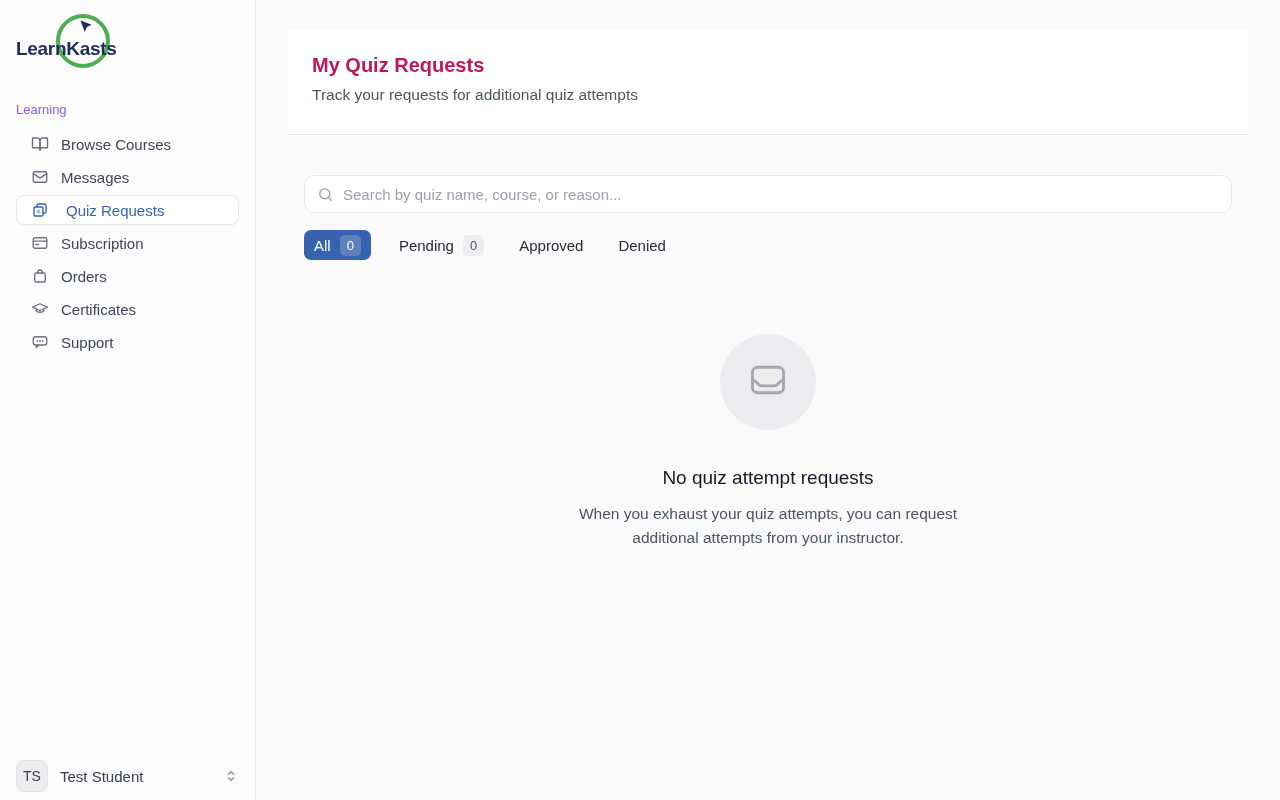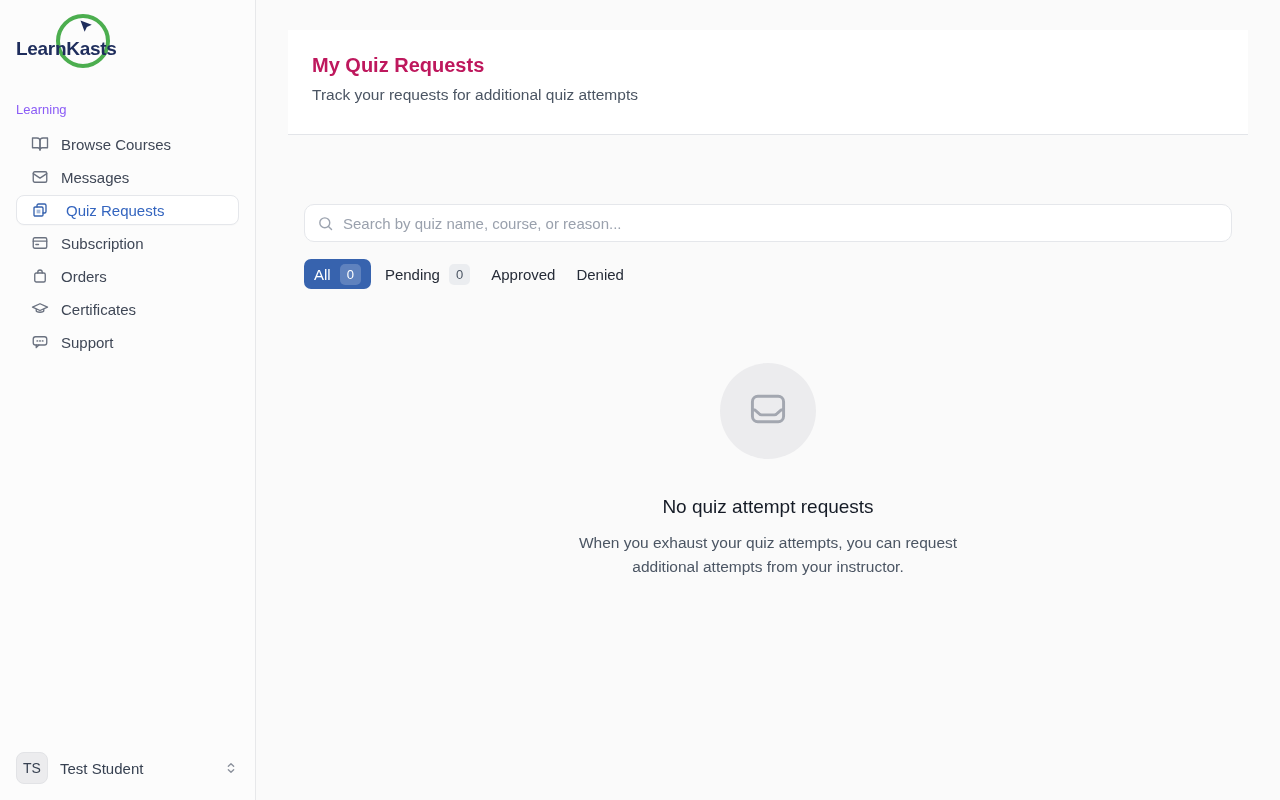--- a/index.html
+++ b/index.html
@@ -10,21 +10,21 @@
     background:#fafafa;
     color:#1a202c;
   }
 
   
   .sidebar {
     width:256px; min-width:256px;
     background:#fcfcfc;
     border-right:1px solid #e7e8ea;
     display:flex; flex-direction:column;
-    padding:14px 16px 16px;
+    padding:14px 16px 8px;
   }
   .logo { position:relative; width:120px; height:62px; margin-bottom:26px; }
   .logo-ring {
     position:absolute; left:40px; top:0;
     width:54px; height:54px;
     border:4px solid #4cae4f; border-radius:50%;
   }
   .logo-text {
     position:absolute; left:0; top:24px;
     font-size:19px; font-weight:bold; color:#1e2d5c; letter-spacing:-0.3px;
@@ -68,39 +68,39 @@
   .main { flex:1; padding:30px 32px; }
 
   .header-card {
     background:#ffffff;
     border-bottom:1px solid #e3e5e9;
     padding:24px 24px 30px;
   }
   .page-title { font-size:20px; font-weight:bold; color:#be185d; }
   .page-subtitle { font-size:15.5px; color:#4b5563; margin-top:9px; }
 
-  .toolbar { padding:7px 16px;margin-top:29px; }
+  .toolbar { padding:7px 16px; }
 
   .search-box {
     margin-top:33px;
     height:38px;
     background:#fff;
     border:1px solid #e5e7eb; border-radius:10px;
     display:flex; align-items:center; gap:9px;
     padding:0 12px;
   }
   .search-box .icon { display:flex; color:#9ca3af; }
   .search-box input {
     flex:1; border:none; outline:none; background:transparent;
     font-family:"Liberation Sans", sans-serif;
     font-size:15px; color:#1a202c;
   }
   .search-box input::placeholder { color:#9aa1ad; }
 
-  .filters { margin-top:17px; display:flex; align-items:center; gap:7px; }
+  .filters { margin-top:17px; display:flex; align-items:center; gap:21px; }
   .filter {
     display:inline-flex; align-items:center; gap:9px;
     height:30px; padding:0 7px;
     border:none; background:transparent; border-radius:7px;
     font-family:"Liberation Sans", sans-serif;
     font-size:15px; color:#252b37; cursor:pointer;
   }
   .filter.active { background:#3763ae; color:#ffffff; padding:0 10px; }
   .badge {
     font-size:13px; line-height:1;

